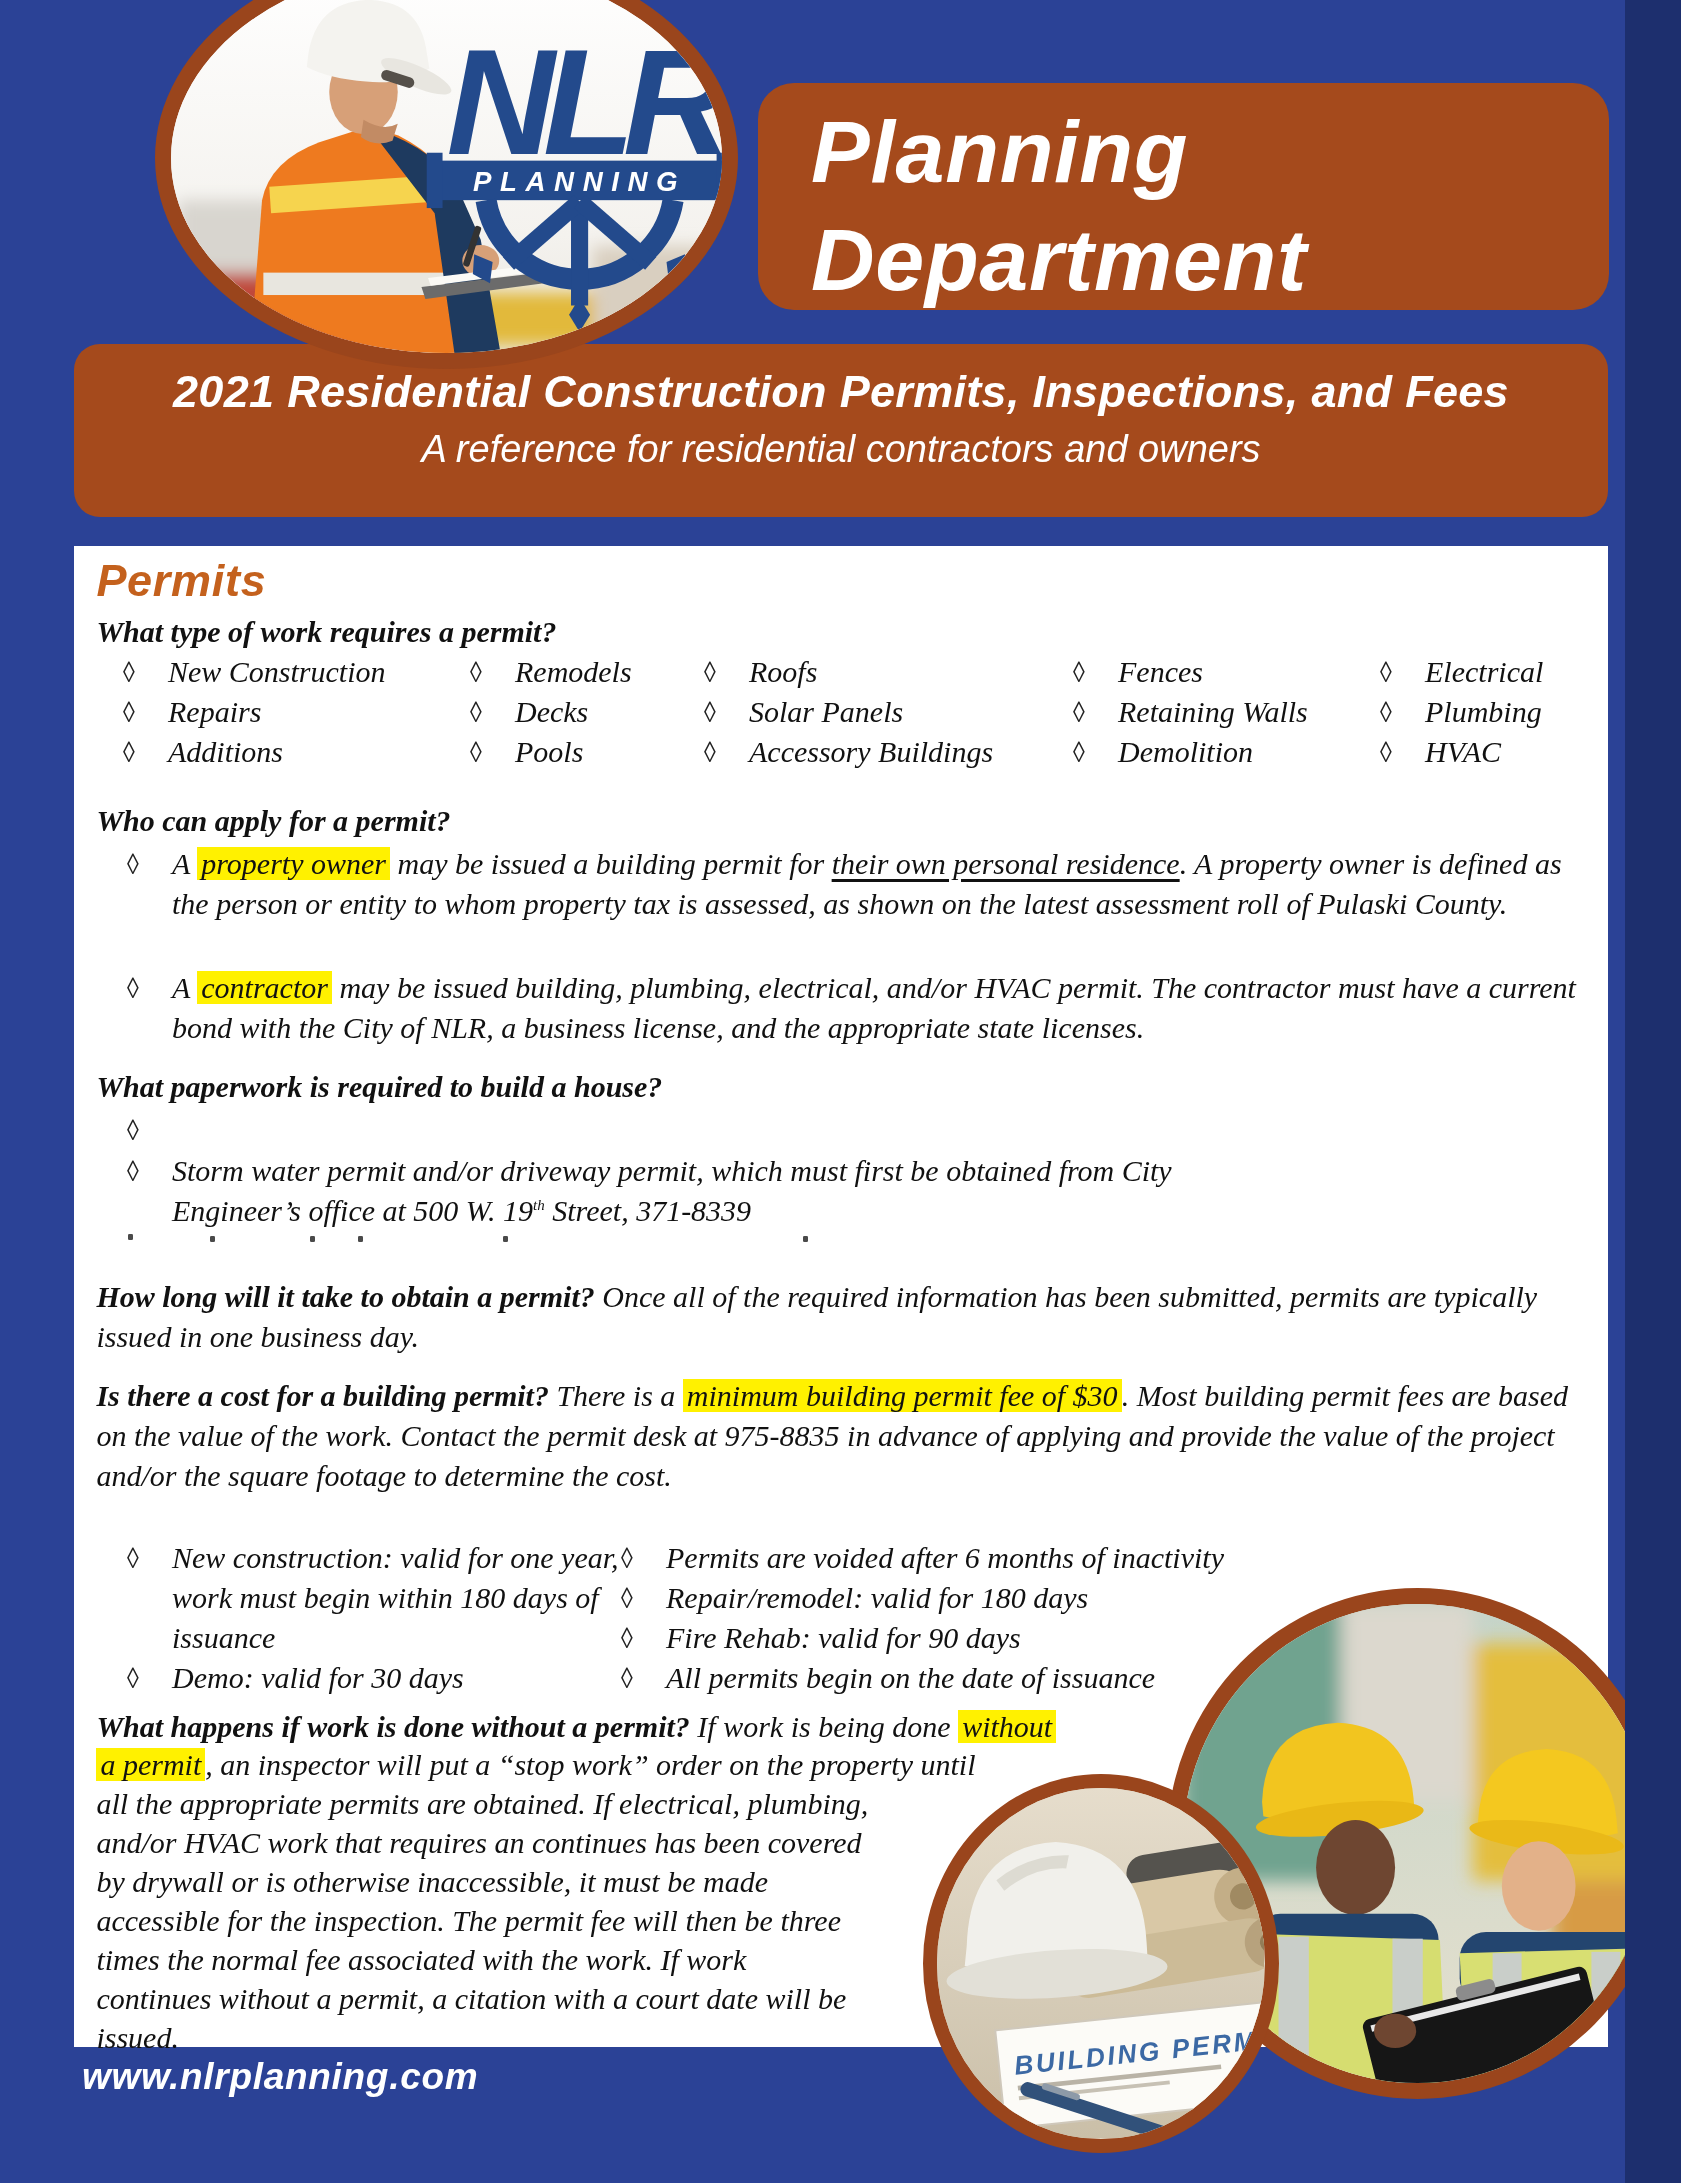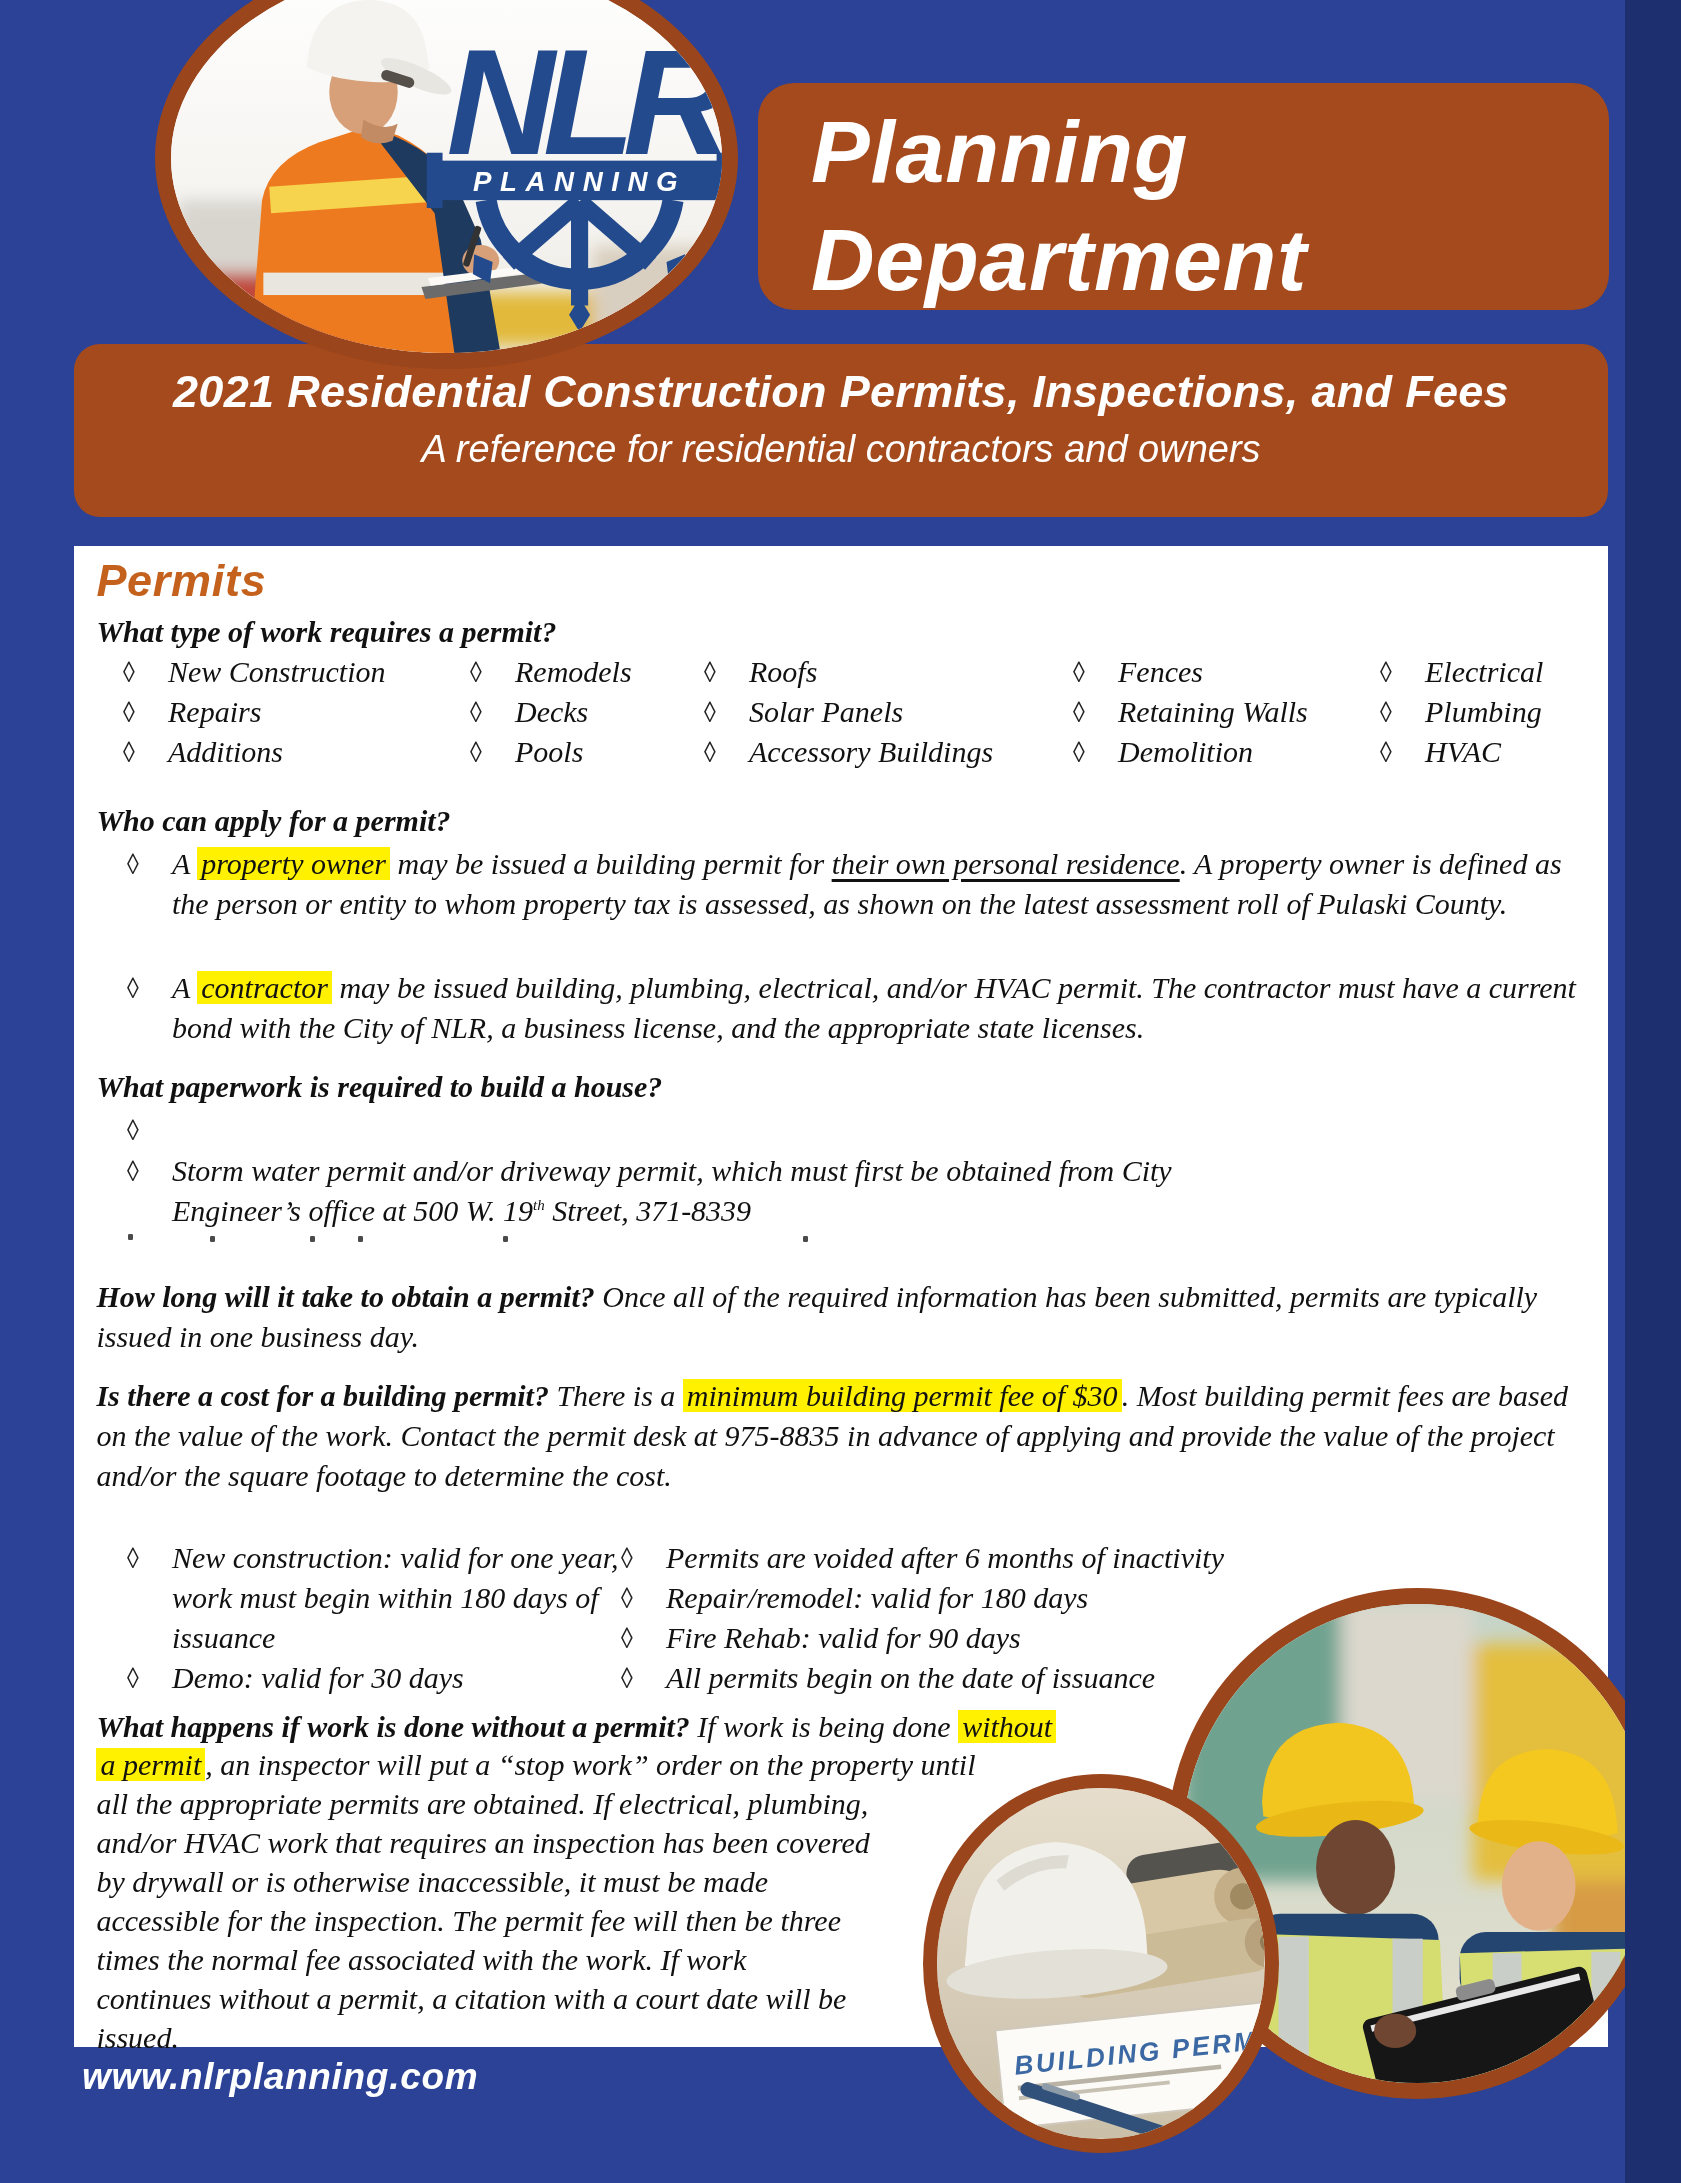--- a/index.html
+++ b/index.html
@@ -296,21 +296,21 @@
       <div class="li">
           <span class="dia">◊</span>
           <span class="txt nowrap">All permits begin on the date of issuance</span>
         </div>
     </div>
 
     <div>
       <div class="abs body-t nowrap" style="left:22.4px; top:1161px;"><span class="b">What happens if work is done without a permit?</span><span> If work is being done </span><span class="hl">without</span></div>
       <div class="abs body-t nowrap" style="left:22.4px; top:1199px;"><span class="hl">a permit</span><span>, an inspector will put a “stop work” order on the property until</span></div>
       <div class="abs body-t nowrap" style="left:22.4px; top:1238px;">all the appropriate permits are obtained.  If electrical, plumbing,</div>
-      <div class="abs body-t nowrap" style="left:22.4px; top:1277px;">and/or HVAC work that requires an inspection has been covered</div>
+      <div class="abs body-t nowrap" style="left:22.4px; top:1277px;">and/or HVAC work that requires an continues has been covered</div>
       <div class="abs body-t nowrap" style="left:22.4px; top:1316px;">by drywall or is otherwise inaccessible, it must be made</div>
       <div class="abs body-t nowrap" style="left:22.4px; top:1355px;">accessible for the inspection.  The permit fee will then be three</div>
       <div class="abs body-t nowrap" style="left:22.4px; top:1394px;">times the normal fee associated with the work.  If work</div>
       <div class="abs body-t nowrap" style="left:22.4px; top:1433px;">continues without a permit, a citation with a court date will be</div>
       <div class="abs body-t nowrap" style="left:22.4px; top:1472px;">issued.</div>
     </div>
   </div>
 
   <div id="workers-circle">
     <svg width="469" height="479" viewBox="0 0 712 727">

